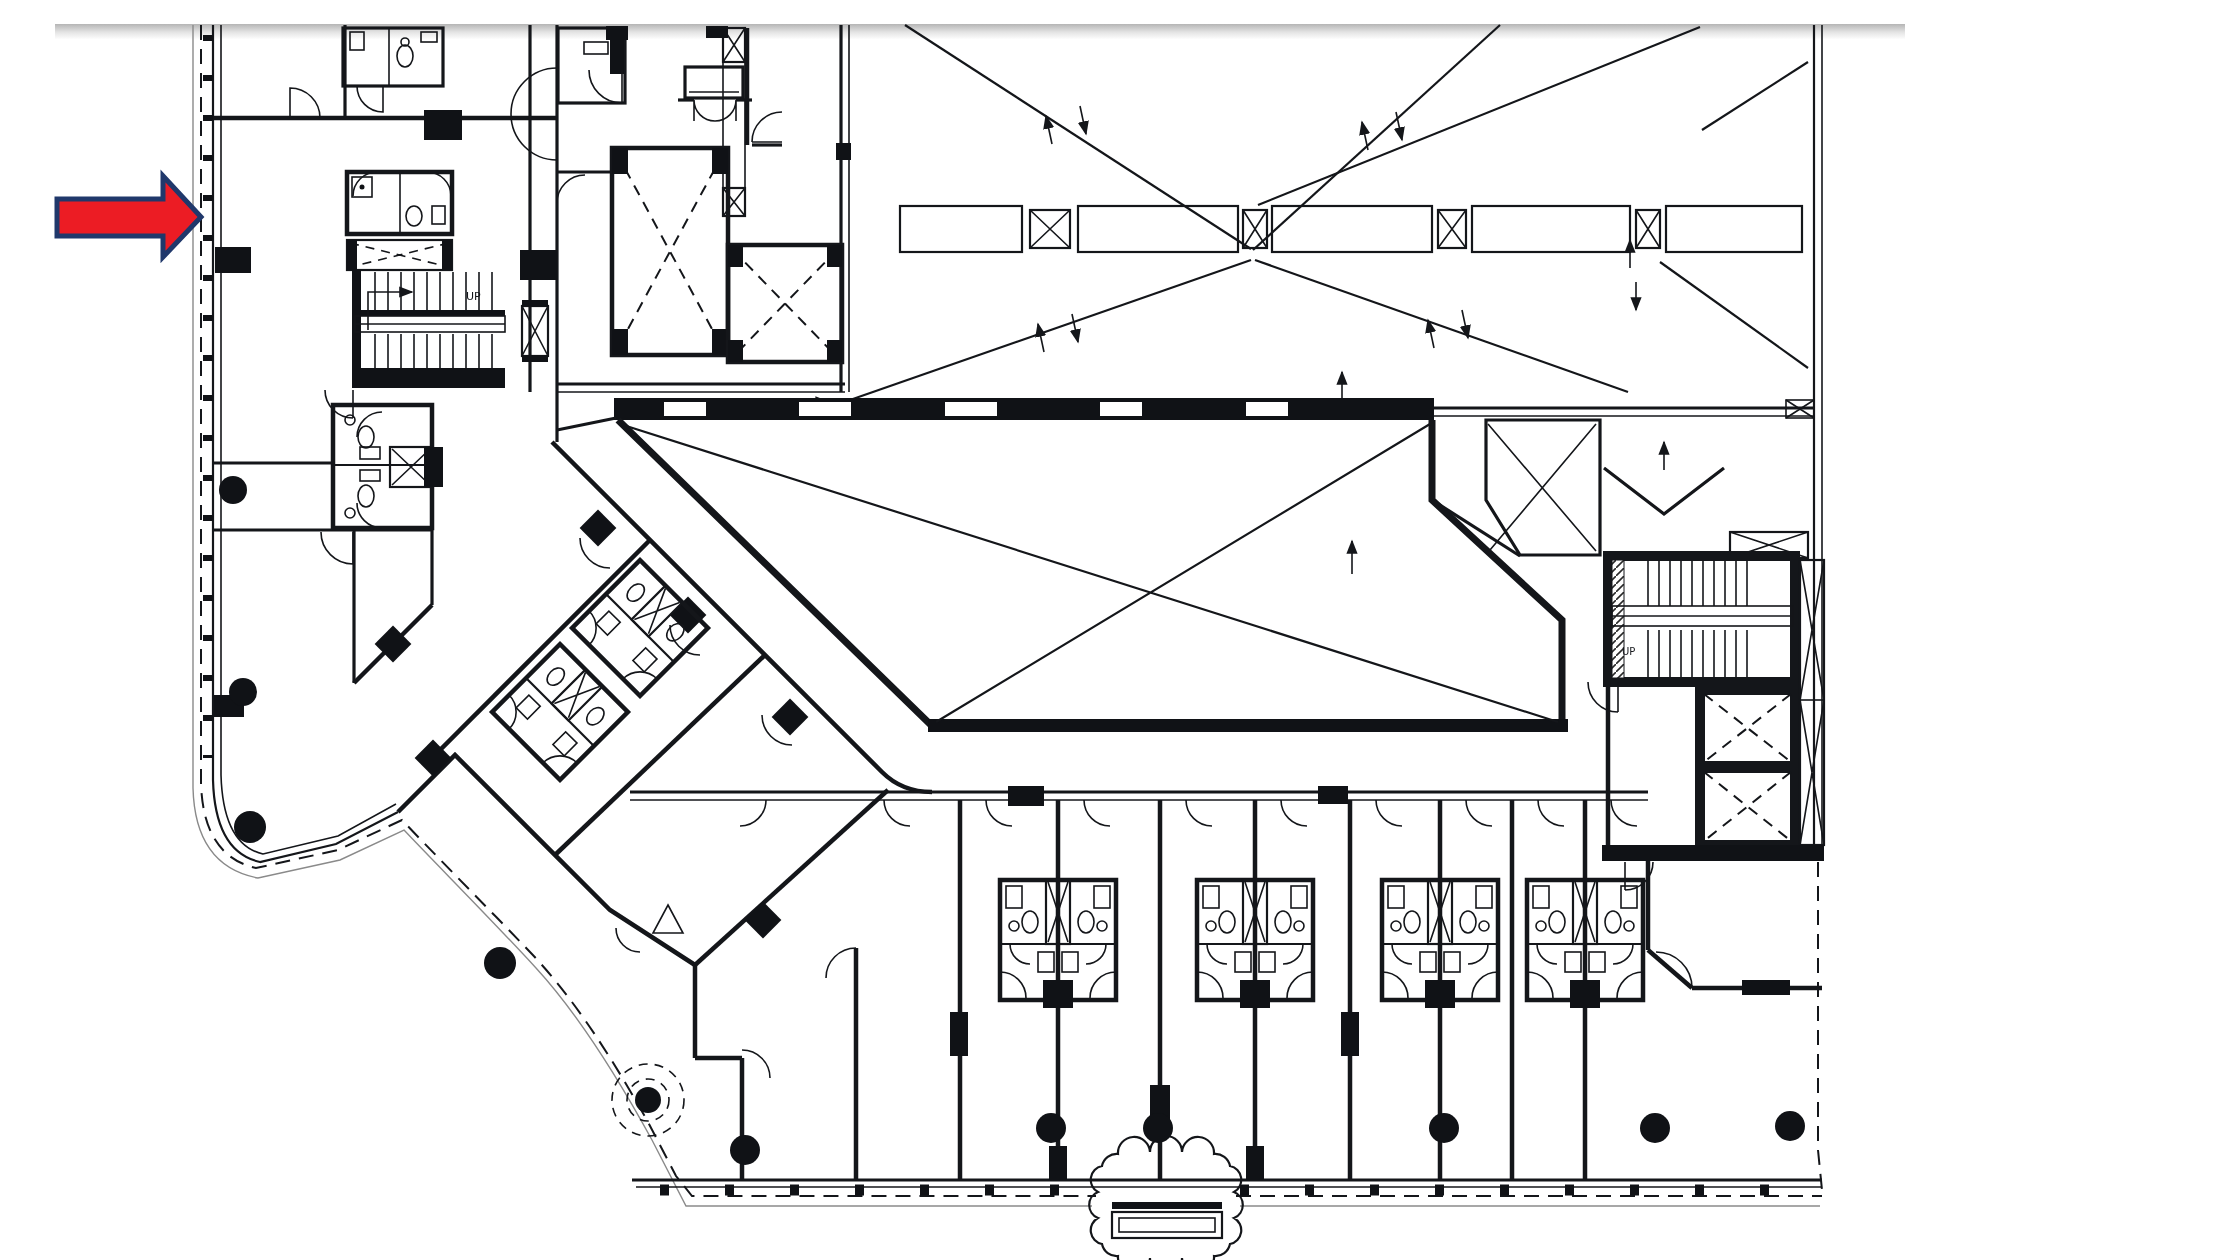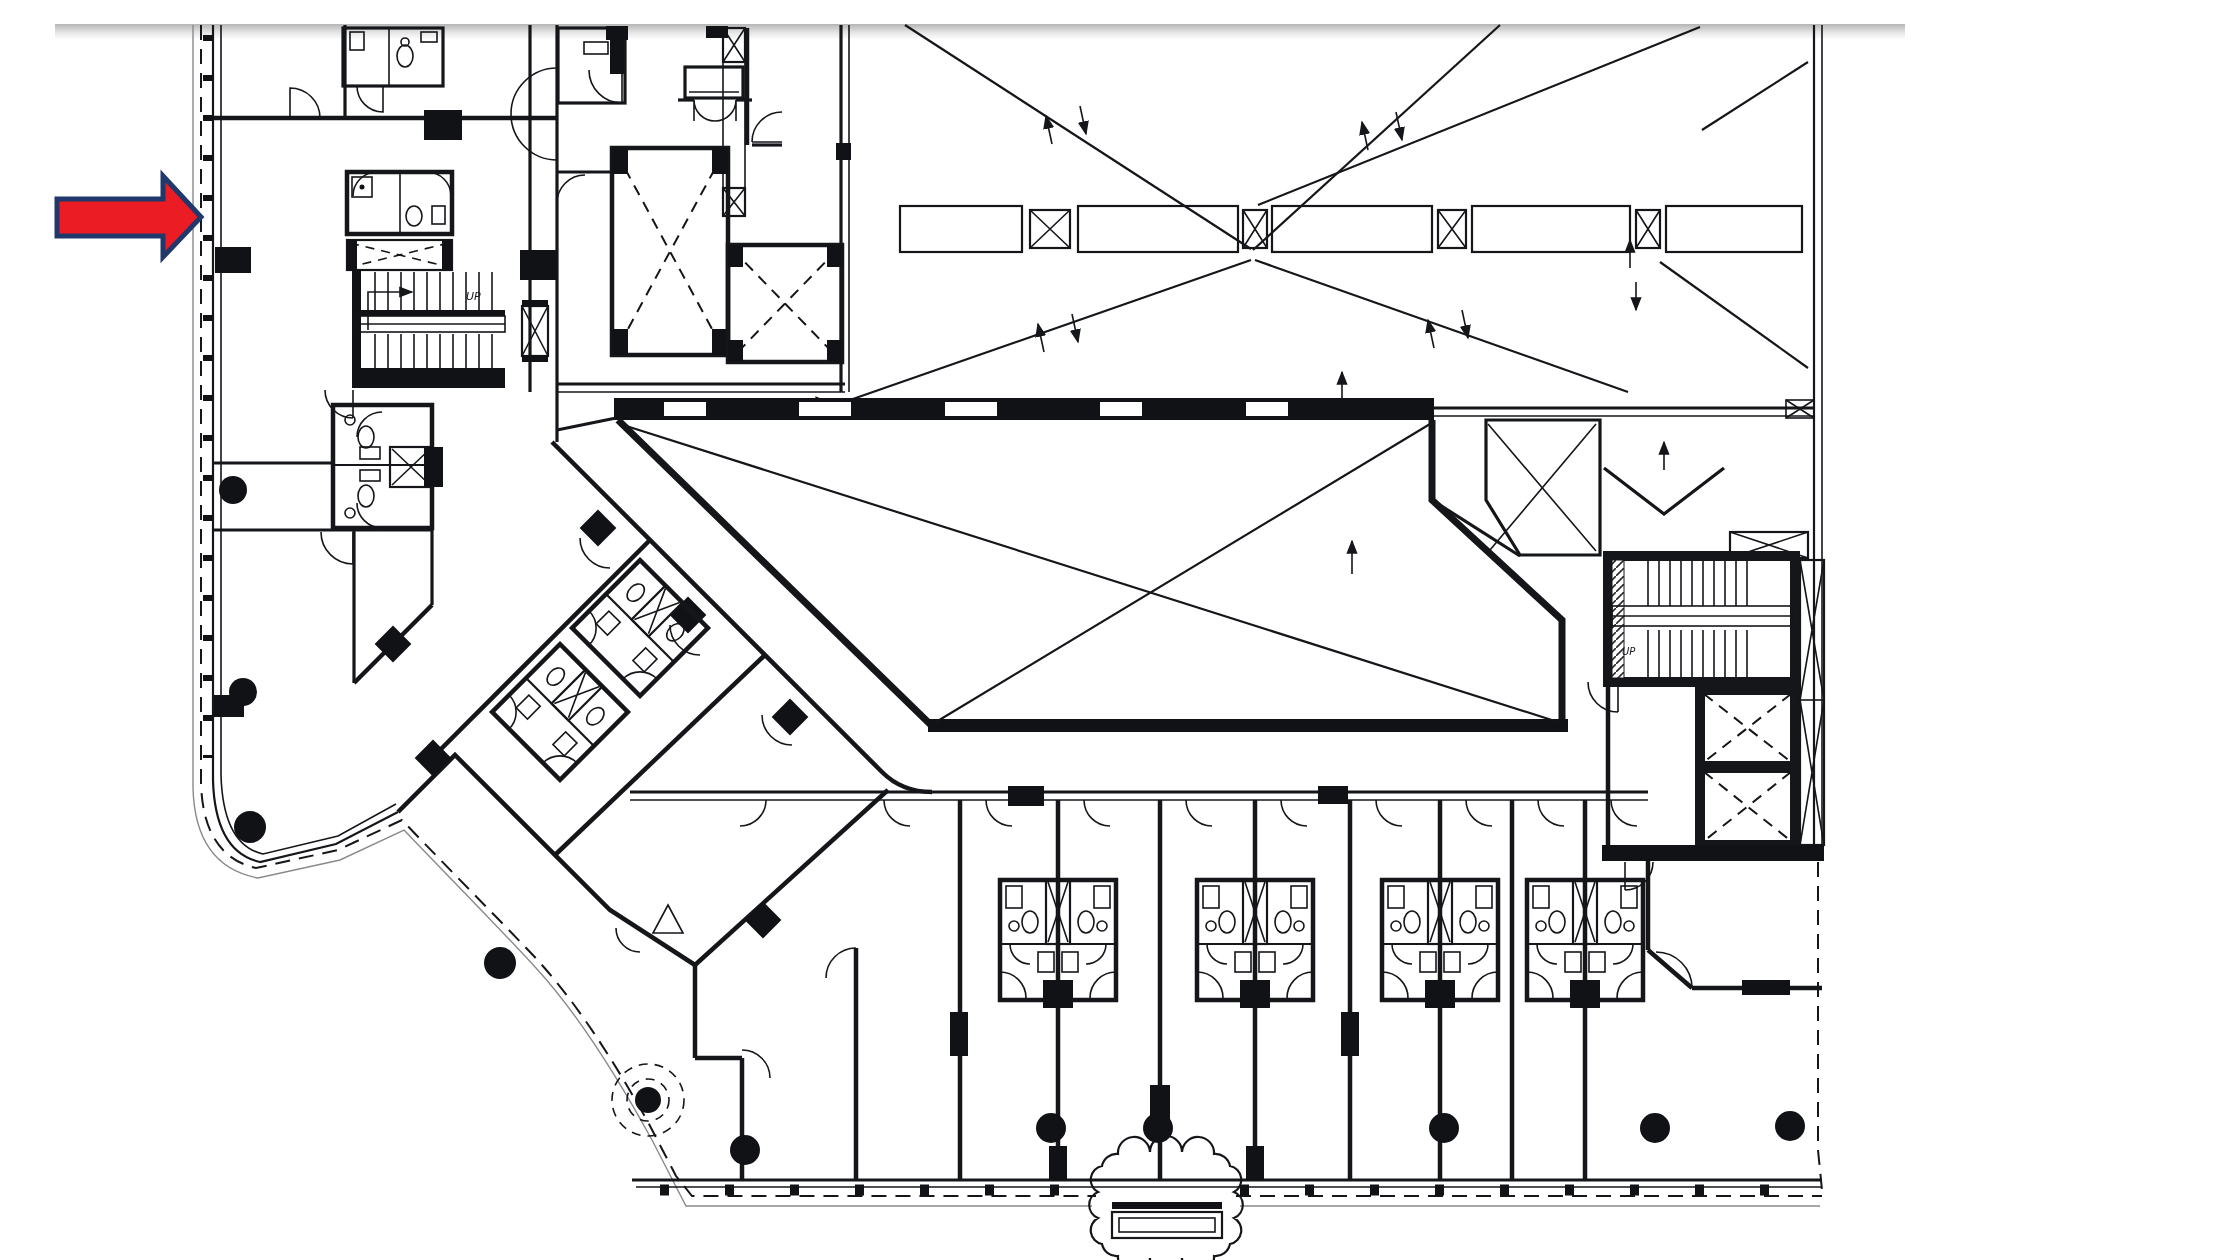--- a/index.html
+++ b/index.html
@@ -1,17 +1,17 @@
 <!DOCTYPE html>
 <html><head>
 <meta charset="utf-8">
 <style>
   html,body{margin:0;padding:0;background:#ffffff;}
   .stage{position:relative;width:2240px;height:1260px;background:#ffffff;overflow:hidden;
-         font-family:"DejaVu Sans",sans-serif;font-style:italic;}
+         font-family:"DejaVu Sans",sans-serif;}
   svg{position:absolute;left:0;top:0;}
   .w1{fill:none;stroke:#14161a;stroke-width:1.6;}
   .w15{fill:none;stroke:#14161a;stroke-width:2.2;}
   .w2{fill:none;stroke:#14161a;stroke-width:3.2;}
   .w25{fill:none;stroke:#14161a;stroke-width:4.5;}
   .w3{fill:none;stroke:#14161a;stroke-width:7;}
   .w4{fill:none;stroke:#14161a;stroke-width:10;}
   .blk{fill:#101216;stroke:none;}
   .wht{fill:#ffffff;stroke:none;}
   .dash{fill:none;stroke:#14161a;stroke-width:2;stroke-dasharray:15 9;}

